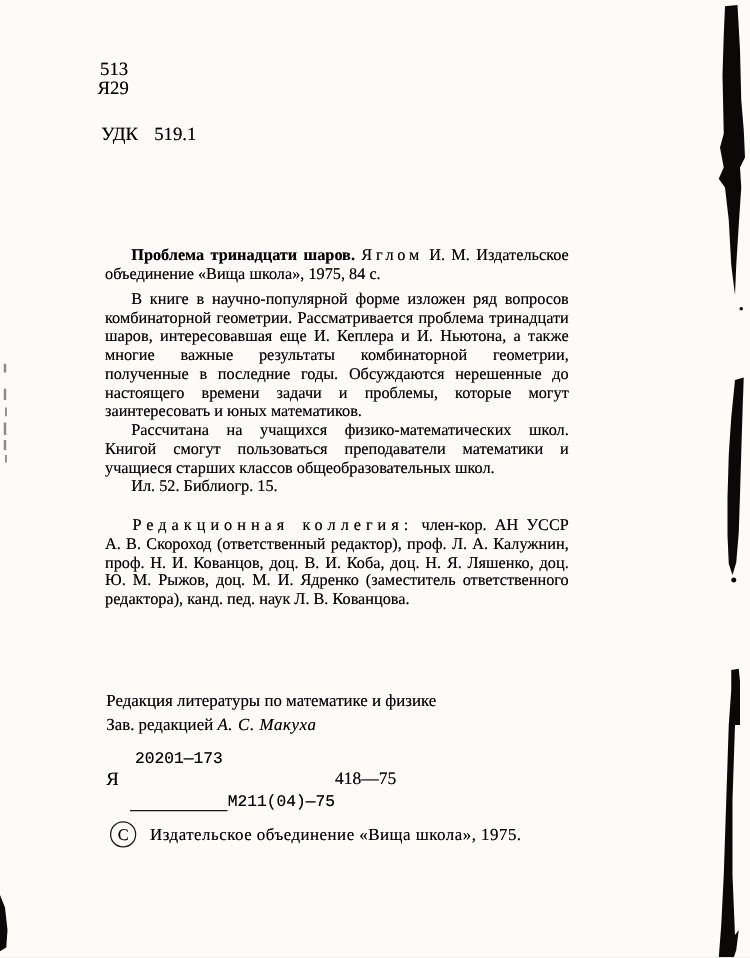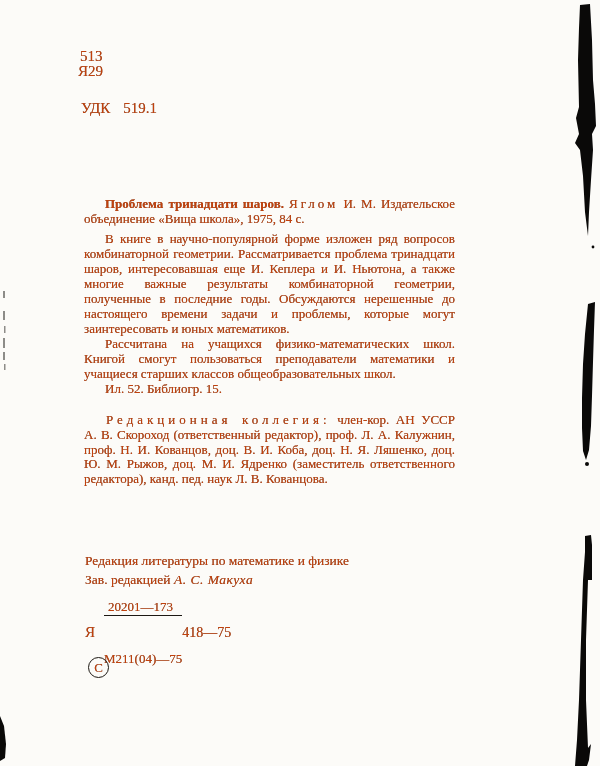--- a/index.html
+++ b/index.html
@@ -2,21 +2,21 @@
 <html><head>
 <meta charset="utf-8">
 <style>
   html,body{margin:0;padding:0;background:#e9e8e4;}
   #page{
     position:relative;
     width:600px;height:766px;
     background:#fcfbf8;
     overflow:hidden;
     font-family:"Liberation Serif","DejaVu Serif",serif;
-    color:#c2410c;
+    color:#000000;
     text-shadow:0 0 .45px rgba(20,15,10,.6);
   }
   
   .codes{position:absolute;left:80px;top:49px;font-size:15px;line-height:15px;}
   .codes .sign{margin-left:-2px;}
   .udc{position:absolute;left:81px;top:100px;font-size:15px;}
   .udc .udc-num{margin-left:13px;}
   
   .annot{position:absolute;left:84px;top:196px;width:371px;font-size:13px;line-height:15px;text-align:justify;}
   .annot p{margin:0;text-indent:21px;}
@@ -25,21 +25,21 @@
   .spaced-tight{letter-spacing:3px;}
   
   .board{position:absolute;left:84px;top:413px;width:371px;font-size:13px;line-height:14.8px;text-align:justify;}
   .board p{margin:0;text-indent:22px;}
   
   .imprint{position:absolute;left:85px;top:551px;font-size:13.5px;line-height:19px;}
   .imprint .head-name{font-style:italic;letter-spacing:.5px;}
   
   .formula{position:absolute;left:85px;top:599px;display:flex;align-items:center;font-size:13px;}
   .formula .series{font-size:15px;margin-right:9px;}
-  .frac{display:inline-flex;flex-direction:column;text-align:left;line-height:15px;}
+  .frac{display:inline-flex;flex-direction:row;text-align:left;line-height:15px;font-family:Liberation Mono, monospace;}
   .frac .num{border-bottom:1.4px solid #1c1813;padding:0 4px 1px;}
   .frac .den{padding-top:1px;margin-top:34px;}
   .formula .order{font-size:14px;}
   
   .copyright{position:absolute;left:88px;top:657px;display:flex;align-items:center;}
   .copy-circle{display:inline-flex;align-items:center;justify-content:center;
     width:19px;height:19px;border:1.6px solid #1c1813;border-radius:50%;
     font-size:13px;line-height:1;flex:0 0 auto;}
   .copy-text{margin-left:11px;font-size:13.5px;letter-spacing:.4px;}
   
@@ -89,20 +89,21 @@
     <span class="series">Я</span>
     <span class="frac">
       <span class="num">20201—173</span>
       <span class="den">М211(04)—75</span>
     </span>
     <span class="order">418—75</span>
   </div>
 
   <div class="copyright">
     <span class="copy-circle">C</span>
+    <span class="copy-text">Издательское объединение «Вища школа», 1975.</span>
   </div>
 
   <svg class="artifacts" width="600" height="766" viewBox="0 0 600 766">
 
     <path fill="#0a0908" d="M580,5 L590,4 L592,40 L593,80 L595,104 L596,126 L592,134 L593,150 L591,180 L589,212 L588,236
          L585,212 L583,176 L580,150 L575,143 L579,134 L576,118 L579,107 L578,60 L579,28 Z"></path>
     <circle cx="593" cy="247" r="1.4" fill="#0a0908"></circle>
 
     <path fill="#0a0908" d="M588,304 L595,302 L594,330 L593,362 L592,396 L591,426 L589,450 L586,460
          L583,451 L582,428 L582,398 L583,364 L585,334 Z"></path>

